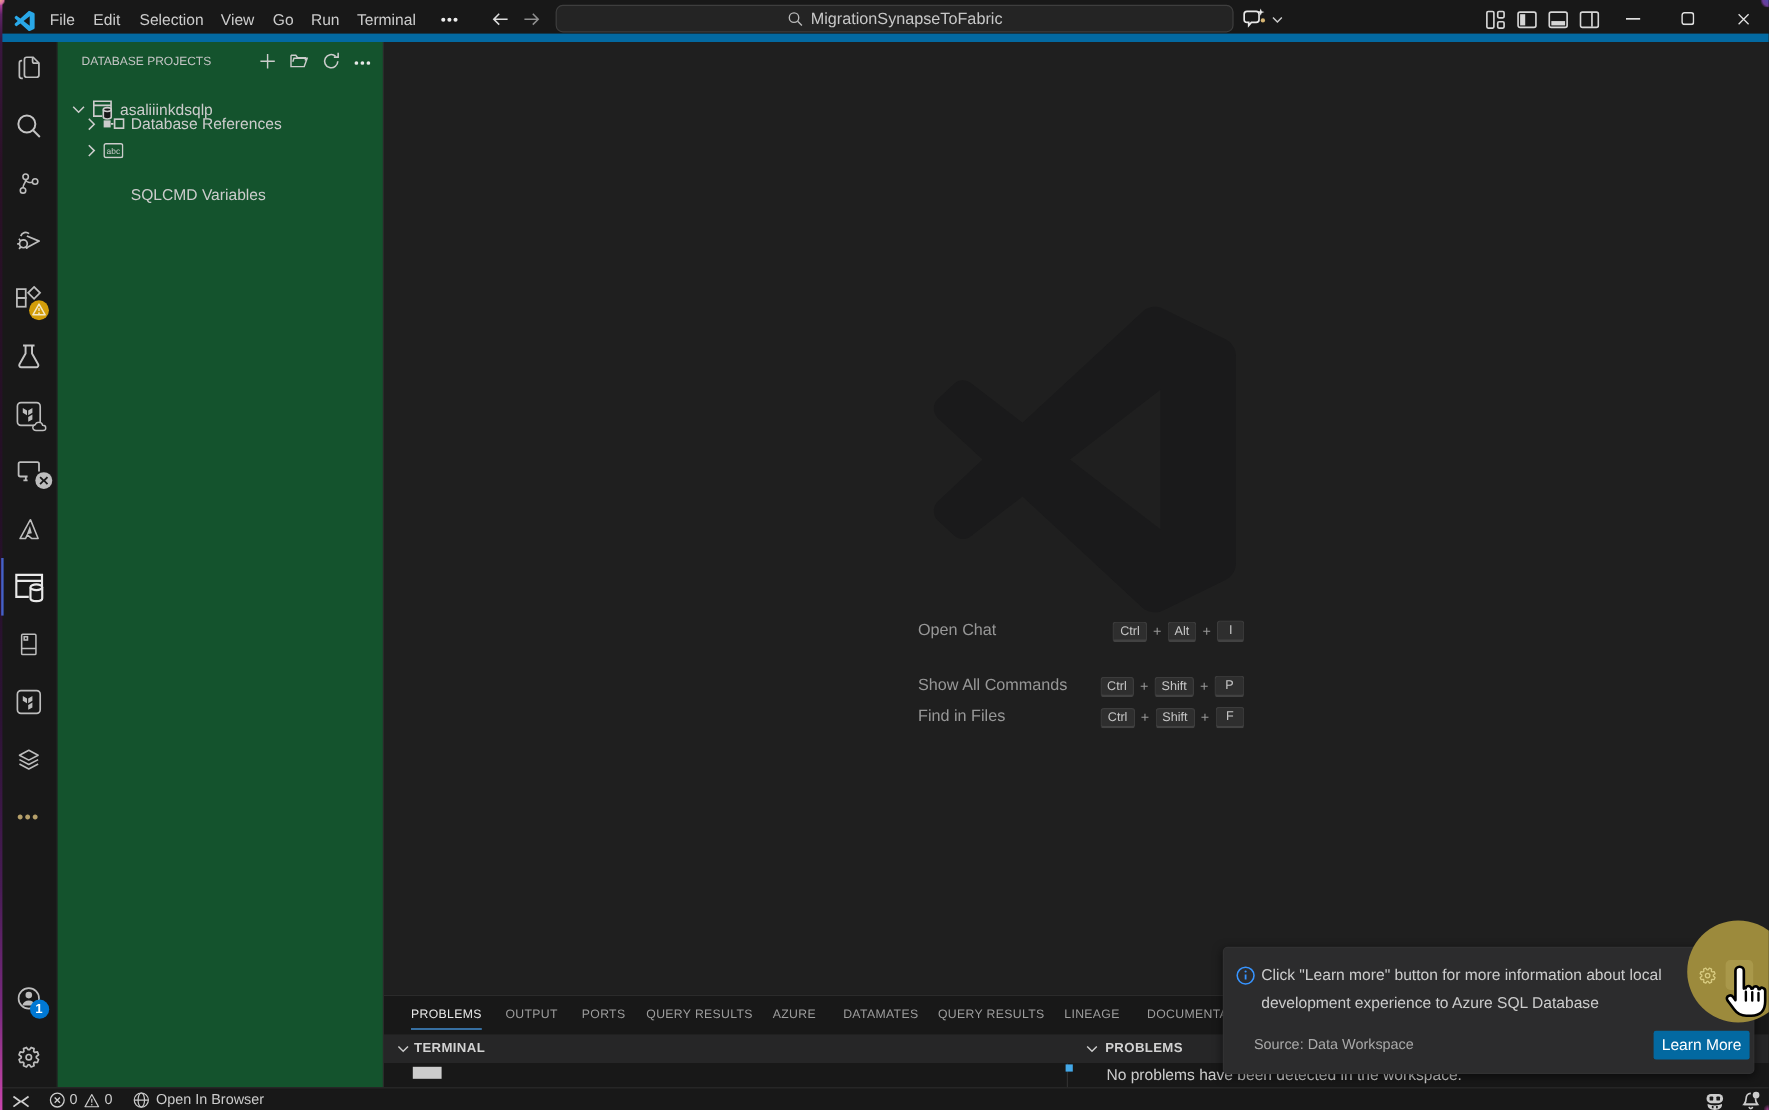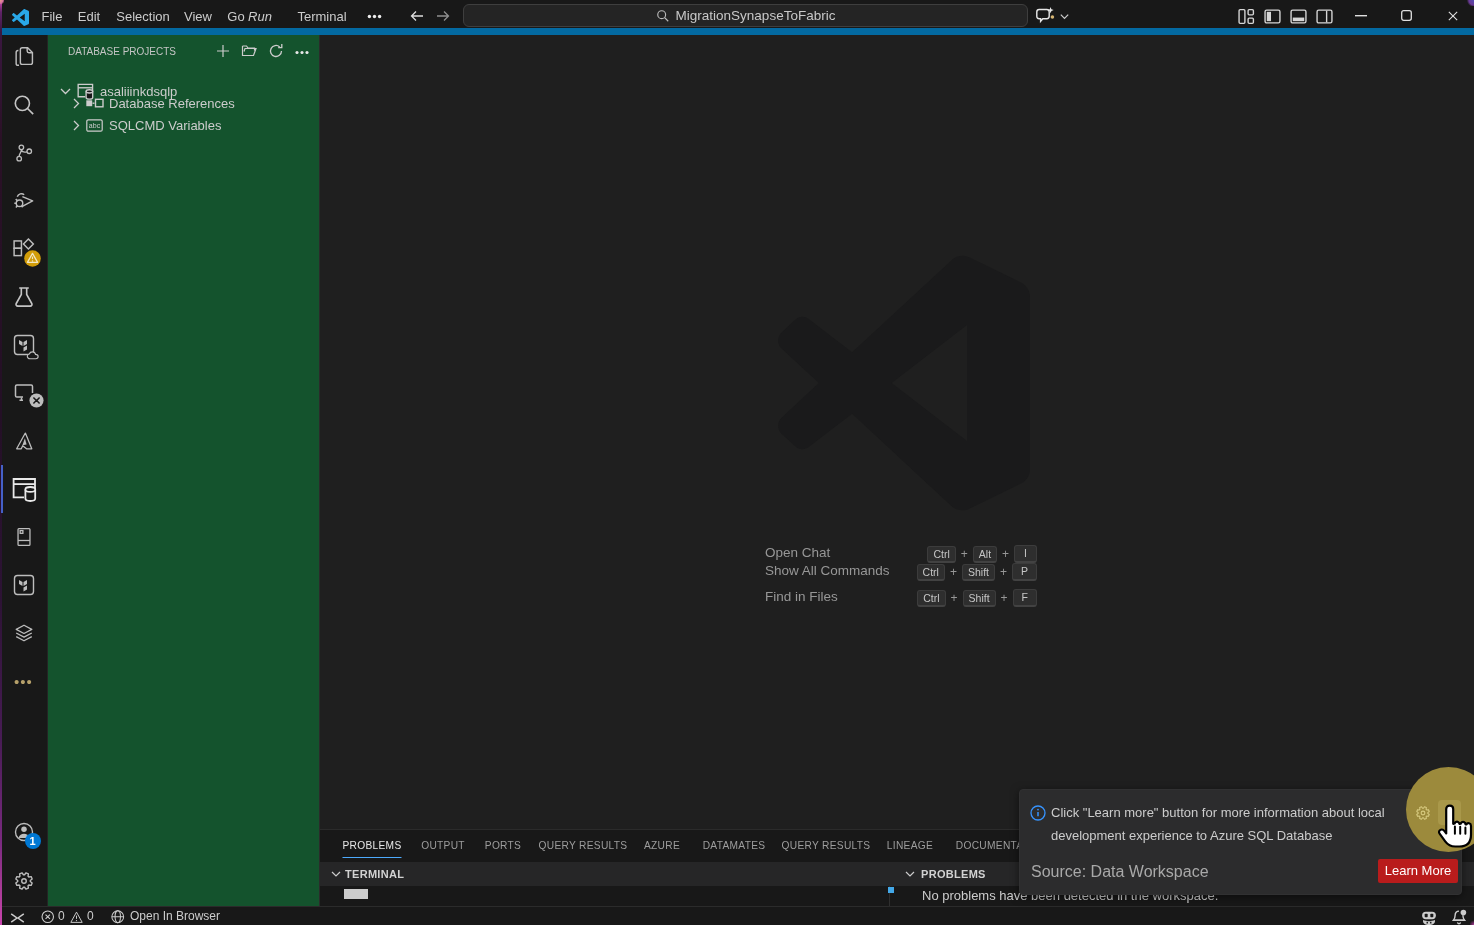--- a/index.html
+++ b/index.html
@@ -57,21 +57,21 @@
 
 <div id="titlebar" class="abs">
   <svg class="abs" style="left:12px; top:9px;" width="17" height="17" viewBox="0 0 100 100">
     <path fill="#29a8e8" fill-rule="evenodd" d="M70.9 99.3c1.6.6 3.4.6 5-.2l20.6-9.9c2.2-1 3.5-3.2 3.5-5.6V16.4c0-2.4-1.4-4.6-3.5-5.6L75.9.9c-2.1-1-4.5-.8-6.4.6-.3.2-.5.4-.7.6L29.4 38 12.2 25c-1.6-1.2-3.8-1.1-5.3.2L1.4 30.3c-1.8 1.7-1.8 4.5 0 6.2L16.2 50 1.4 63.6c-1.8 1.7-1.8 4.5 0 6.2l5.5 5c1.5 1.3 3.7 1.4 5.3.2l17.2-13 39.4 36c.6.6 1.4 1.1 2.1 1.3zM75 27.3 45.1 50 75 72.7z"></path>
   </svg>
   <div class="menu" style="left:52px;">File</div>
   <div class="menu" style="left:89px;">Edit</div>
   <div class="menu" style="left:143px;">Selection</div>
   <div class="menu" style="left:198px;">View</div>
   <div class="menu" style="left:236px;">Go</div>
-  <div class="menu" style="left:260px;font-style:italic;">Run</div>
+  <div class="menu" style="left:271px;">Run</div>
   <div class="menu" style="left:322px;">Terminal</div>
   <svg class="abs" style="left:367px; top:13px;" width="15" height="7" viewBox="0 0 15 7">
       <circle cx="2.4" cy="3.5" r="1.7" fill="#ececec"></circle>
       <circle cx="7.5" cy="3.5" r="1.7" fill="#ececec"></circle>
       <circle cx="12.6" cy="3.5" r="1.7" fill="#ececec"></circle>
     </svg>
 
   <svg class="abs" style="left:409px; top:8px;" width="16" height="16" viewBox="0 0 16 16" fill="none" stroke="#dddddd" stroke-width="1.3">
     <path d="M14 8H2.5M7 3.5 2.5 8 7 12.5"></path>
   </svg>
@@ -273,29 +273,29 @@
     <span class="lbl" style="left:61px;">Database References</span>
   </div>
   <div class="treerow" style="top:79px;">
     <svg class="abs" style="left:24px; top:6px;" width="9" height="11" viewBox="0 0 9 11" fill="none" stroke="#cccccc" stroke-width="1.3">
         <path d="M2 1l4.5 4.5L2 10"></path>
       </svg>
     <svg class="abs" style="left:38px; top:5px;" width="17" height="13" viewBox="0 0 17 13" fill="none" stroke="#cccccc" stroke-width="1.2">
       <rect x="0.8" y="0.8" width="15.4" height="11.4" rx="1.5"></rect>
       <text x="8.5" y="9.3" font-size="7" fill="#cccccc" stroke="none" text-anchor="middle" font-family="Liberation Sans">abc</text>
     </svg>
-    <span class="lbl" style="left:61px;">SQLCMD Variables</span>
+    <span class="lbl" style="left:61px;margin-top:37px;">SQLCMD Variables</span>
   </div>
 </div>
 
 <div id="editor" class="abs">
   <svg class="abs" style="left:458px; top:220px;" width="252" height="256" viewBox="0 0 100 100" preserveAspectRatio="none">
     <path fill="#1a1a1b" fill-rule="evenodd" d="M70.9 99.3c1.6.6 3.4.6 5-.2l20.6-9.9c2.2-1 3.5-3.2 3.5-5.6V16.4c0-2.4-1.4-4.6-3.5-5.6L75.9.9c-2.1-1-4.5-.8-6.4.6-.3.2-.5.4-.7.6L29.4 38 12.2 25c-1.6-1.2-3.8-1.1-5.3.2L1.4 30.3c-1.8 1.7-1.8 4.5 0 6.2L16.2 50 1.4 63.6c-1.8 1.7-1.8 4.5 0 6.2l5.5 5c1.5 1.3 3.7 1.4 5.3.2l17.2-13 39.4 36c.6.6 1.4 1.1 2.1 1.3zM75 27.3 45.1 50 75 72.7z"></path>
   </svg>
-  <div class="sc-row" style="left:0; top:510px; width:1154px;">
+  <div class="sc-row" style="left:0; top:482px; width:1154px;">
     <div class="sc-label">Open Chat</div>
     <div class="sc-keys">
         <span class="kbd">Ctrl</span>
         <span class="plus">+</span>
         <span class="kbd">Alt</span>
         <span class="plus">+</span>
         <span class="kbd" style="padding:1px 9px 2px;">I</span>
       </div>
   </div>
   <div class="sc-row" style="left:0; top:528px; width:1154px;">
@@ -385,22 +385,22 @@
   </svg>
 </div>
 
 <div id="toast" class="abs">
   <svg class="abs" style="left:10px; top:15px;" width="16" height="16" viewBox="0 0 16 16" fill="none" stroke="#3794ff" stroke-width="1.3">
     <circle cx="8" cy="8" r="7"></circle>
       <path d="M8 7v4.2" stroke-width="1.5"></path>
       <circle cx="8" cy="4.6" r="0.9" fill="#3794ff" stroke="none"></circle>
   </svg>
   <div class="abs" style="left:31px; top:11px; width:345px; color:#cccccc; font-size:13px; line-height:23px;">Click "Learn more" button for more information about local development experience to Azure SQL Database</div>
-  <div class="abs" style="left:11px; top:73px; color:#a9a9a9; font-size:16px;">Source: Data Workspace</div>
-  <div class="abs" style="left:358px; top:69px; width:80px; height:24px; background:#b91c1c; border-radius:2px; color:#ffffff; font-size:13px; text-align:center; line-height:24px;">Learn More</div>
+  <div class="abs" style="left:25px; top:73px; color:#a9a9a9; font-size:12px;">Source: Data Workspace</div>
+  <div class="abs" style="left:358px; top:69px; width:80px; height:24px; background:#0369a1; border-radius:2px; color:#ffffff; font-size:13px; text-align:center; line-height:24px;">Learn More</div>
 </div>
 
 <div id="clickcircle" class="abs"></div>
 <div class="abs" style="z-index:41; left:1415px; top:805px;">
   <svg width="16" height="16" viewBox="0 0 24 24" fill="none" stroke="#d8cb80" stroke-width="1.6" stroke-linejoin="round">
     <circle cx="12" cy="12" r="2.8"></circle>
     <path d="M19.17 12.64 L21.33 14.24 L20.19 17.02 L17.52 16.62 L16.62 17.52 L17.02 20.19 L14.24 21.33 L12.64 19.17 L11.36 19.17 L9.76 21.33 L6.98 20.19 L7.38 17.52 L6.48 16.62 L3.81 17.02 L2.67 14.24 L4.83 12.64 L4.83 11.36 L2.67 9.76 L3.81 6.98 L6.48 7.38 L7.38 6.48 L6.98 3.81 L9.76 2.67 L11.36 4.83 L12.64 4.83 L14.24 2.67 L17.02 3.81 L16.62 6.48 L17.52 7.38 L20.19 6.98 L21.33 9.76 L19.17 11.36Z"></path>
   </svg>
 </div>
 <div class="abs" style="z-index:41; left:1438px; top:800px; width:23px; height:25px; background:#a9984a; border-radius:4px;"></div>

